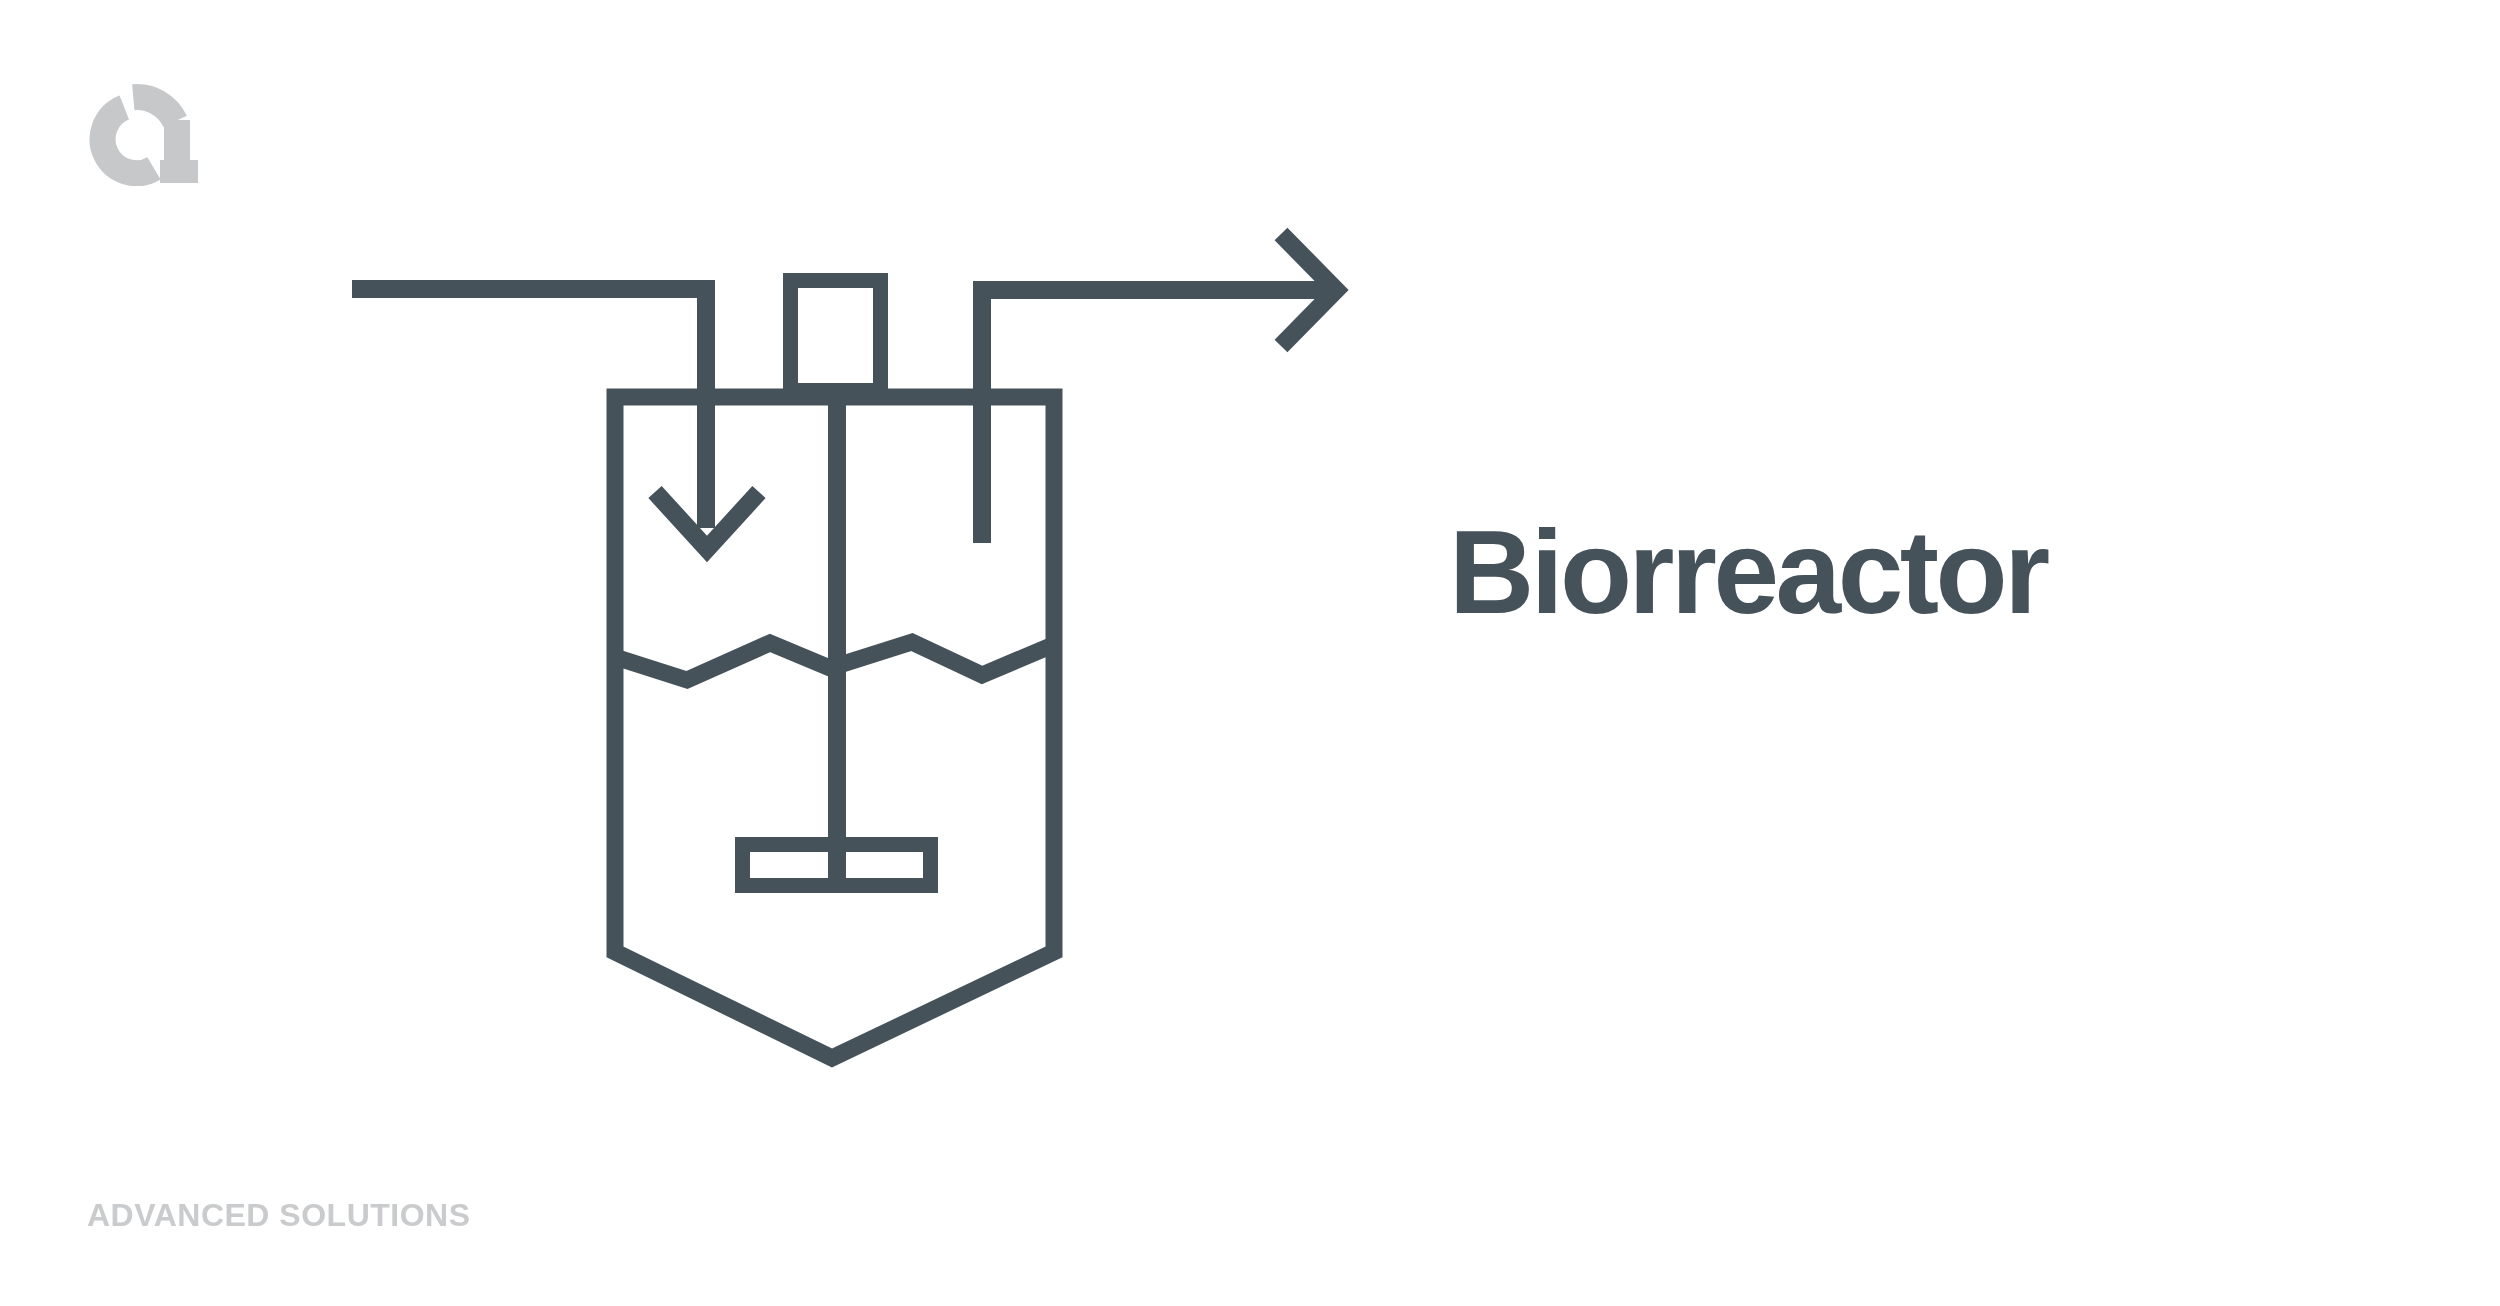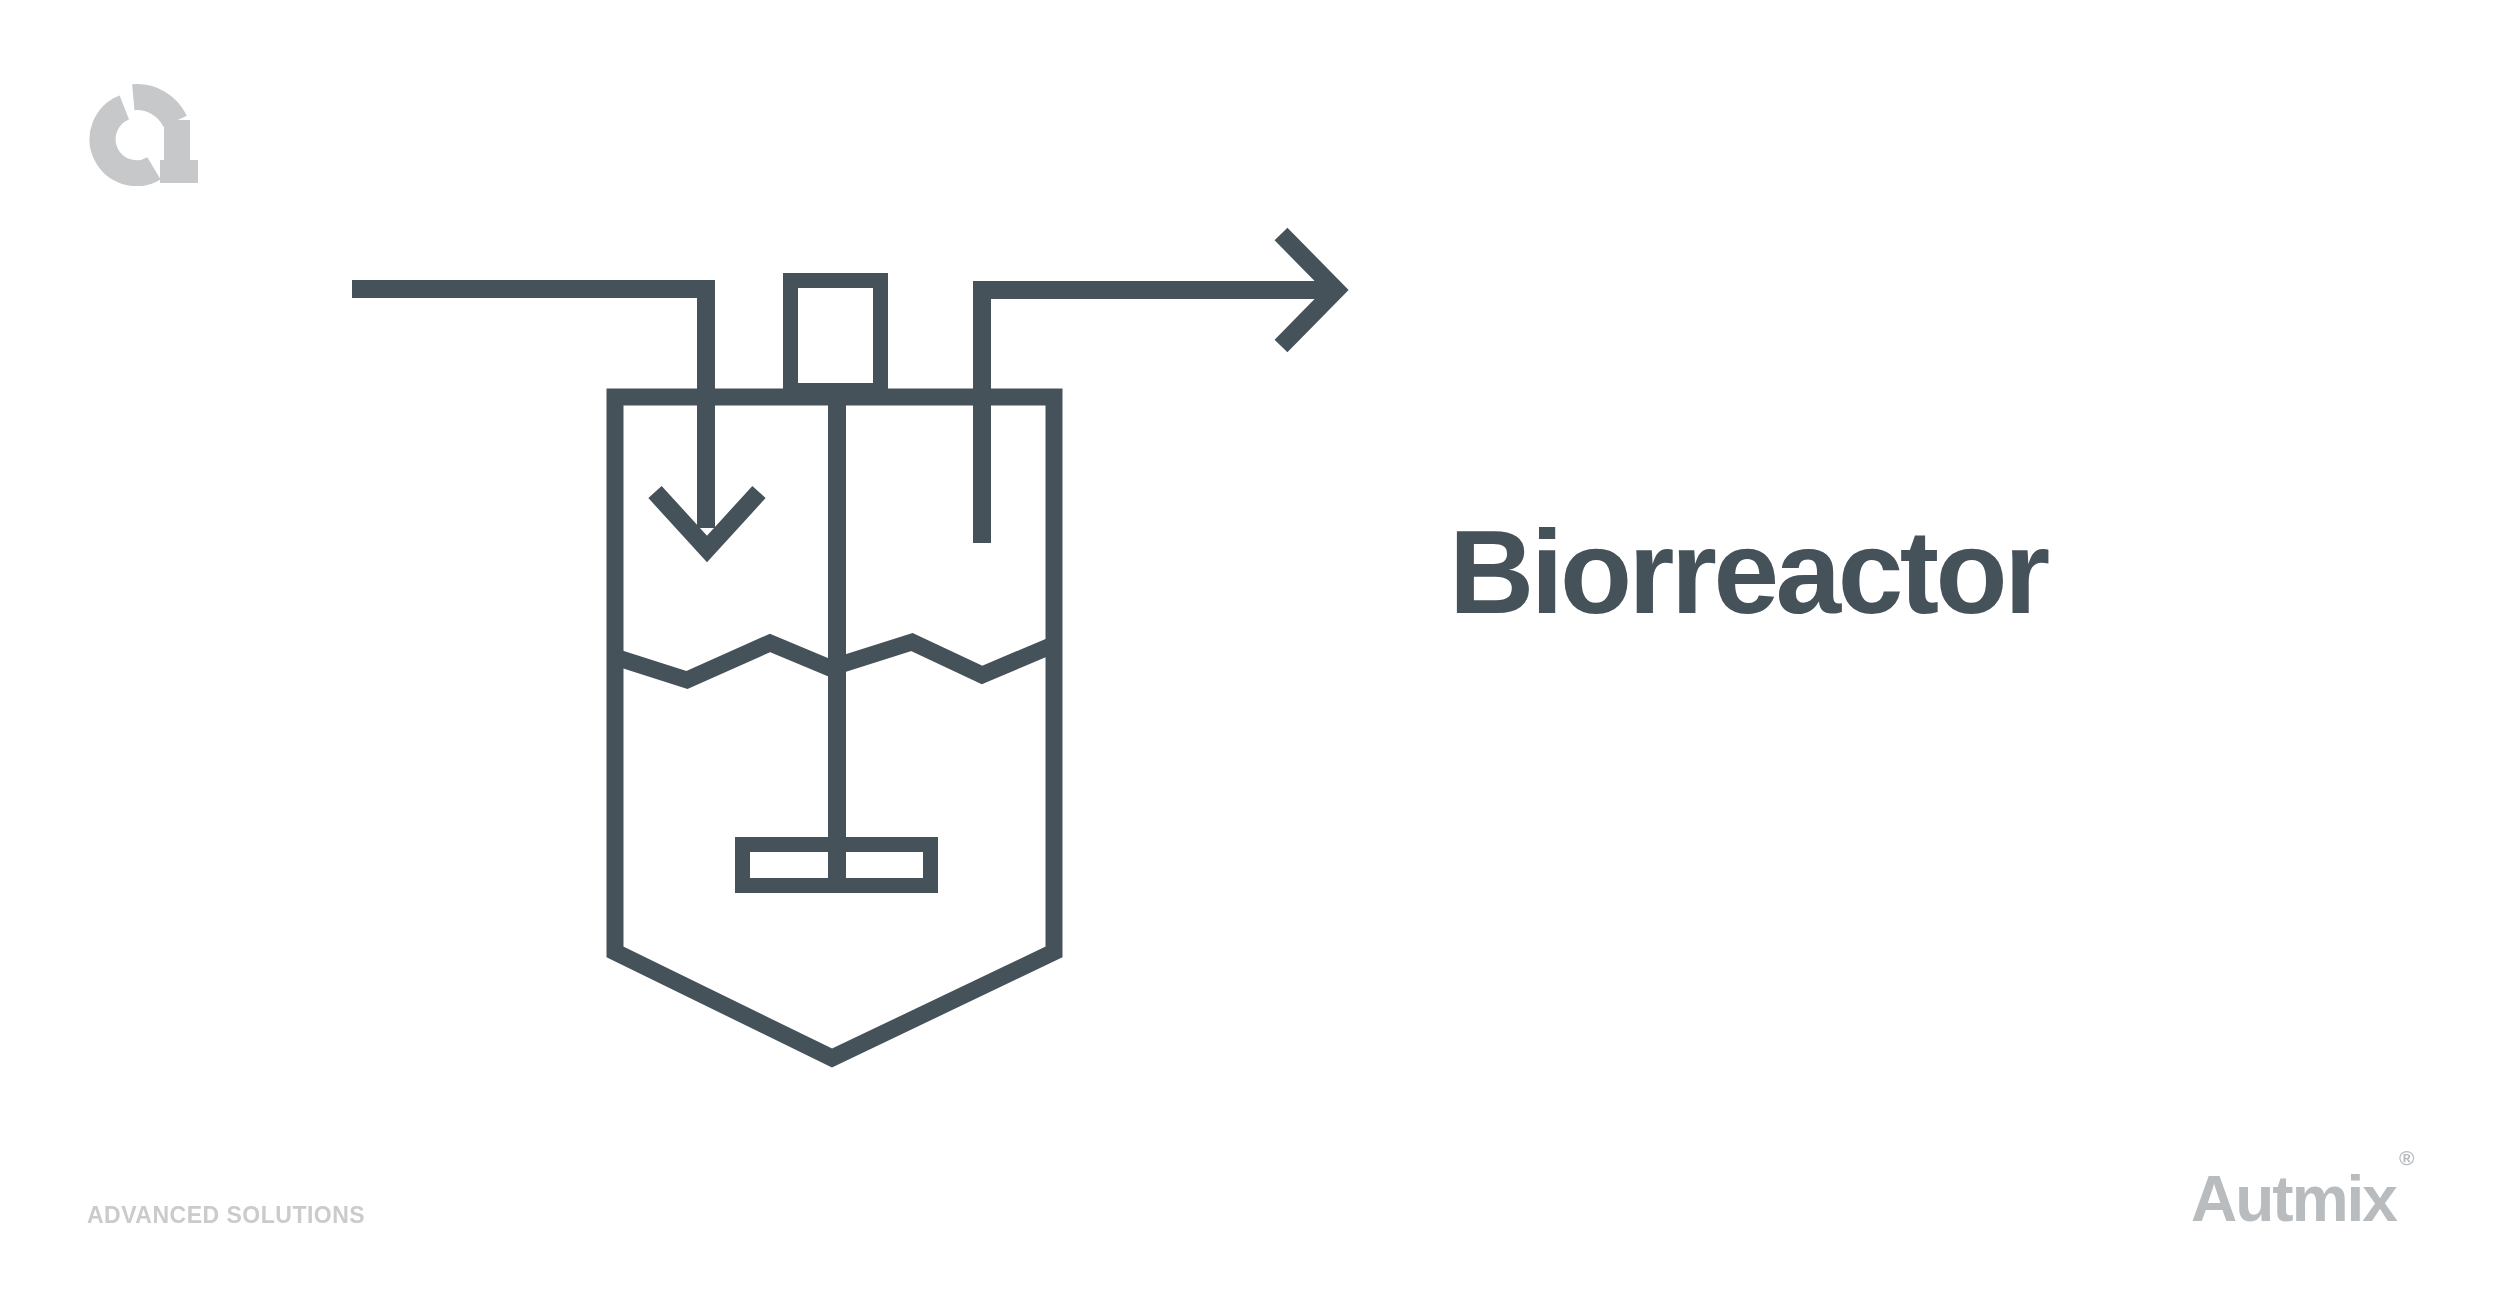--- a/index.html
+++ b/index.html
@@ -35,21 +35,21 @@
   
   .title{
     position:absolute;left:1449px;top:502px;
     font-size:118px;line-height:141px;font-weight:700;
     letter-spacing:-3.5px;color:var(--ink);white-space:nowrap;
   }
 
   
   .tagline{
     position:absolute;left:87px;top:1200px;
-    font-size:23px;line-height:30px;font-weight:700;
+    font-size:32px;line-height:30px;font-weight:700;
     letter-spacing:0.5px;color:var(--light-gray-text);white-space:nowrap;
   }
   .brand-wordmark{
     position:absolute;left:2191px;top:1167px;
     font-size:64px;line-height:64px;font-weight:700;
     letter-spacing:-2px;color:var(--brand-gray);white-space:nowrap;
   }
   .brand-wordmark sup{
     font-size:21px;line-height:21px;letter-spacing:0;
     position:relative;top:-34px;left:3px;font-weight:700;
@@ -91,15 +91,14 @@
 
     <polyline class="wave" points="615,657 687,680 770,643 830,668 912,642 982,675 1053,645"></polyline>
   </svg>
 
   <div class="title">
     <div>Biorreactor</div>
   </div>
 
   <div class="tagline">ADVANCED SOLUTIONS</div>
 
-  <div class="brand-wordmark"><span>Autmix</span><sup>®</sup></div>
 
 </div>
 
 </body></html>

